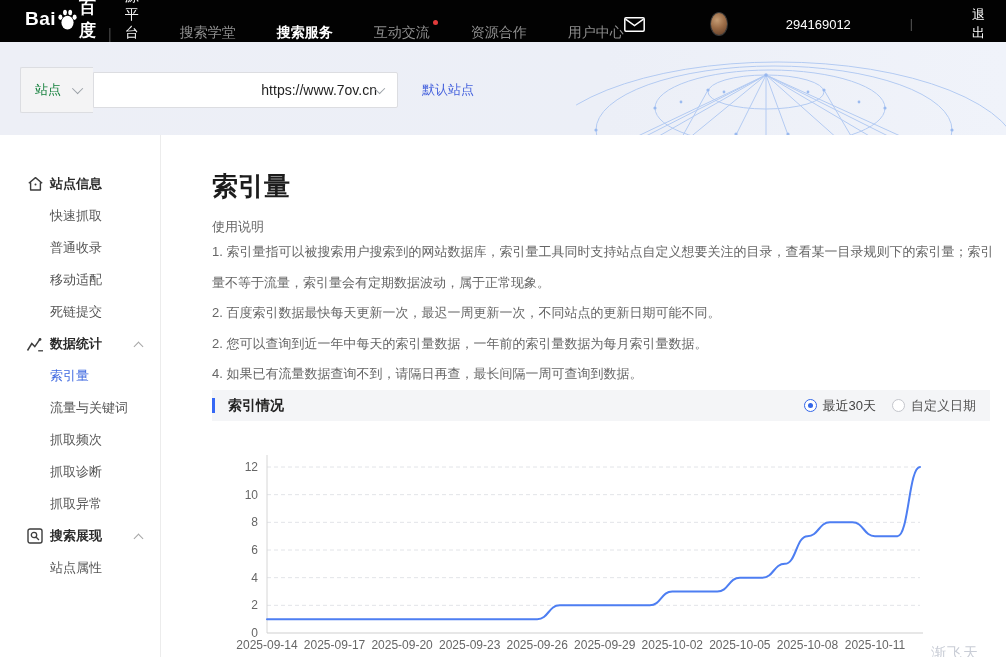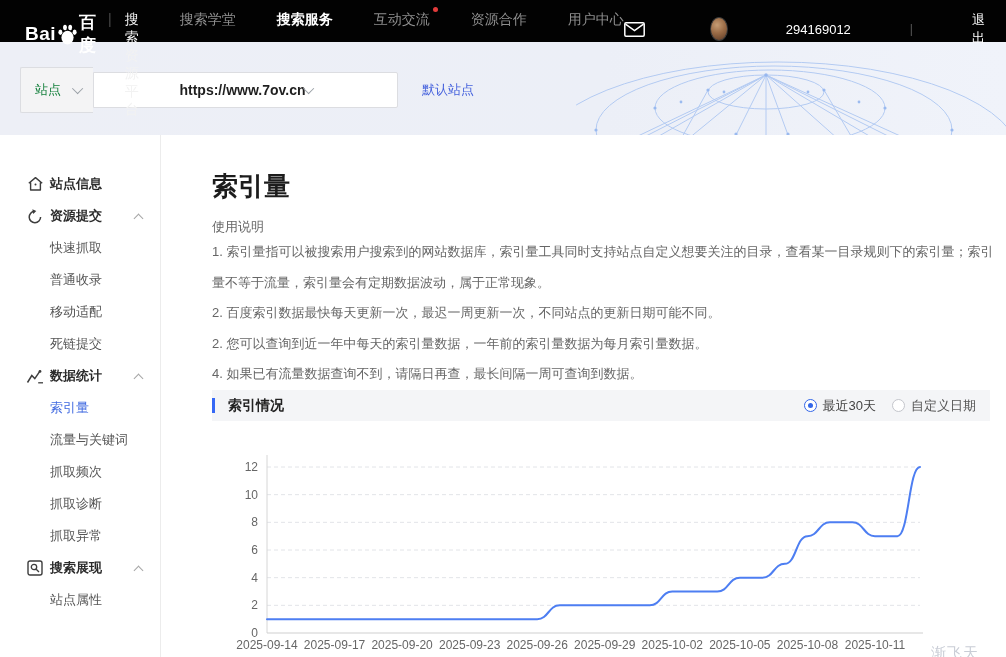--- a/index.html
+++ b/index.html
@@ -3,21 +3,21 @@
 <meta charset="utf-8">
 <style>
   * { margin:0; padding:0; box-sizing:border-box; }
   html,body { width:1006px; height:657px; }
   body {
     font-family:"Liberation Sans","DejaVu Sans",sans-serif;
     background:#fff; position:relative; overflow:hidden; color:#333;
   }
   
   .topnav { position:absolute; top:0; left:0; width:1006px; height:42px;
-    background:#020202; display:flex; align-items:flex-start; padding:11px 20px 0 25px; z-index:5; }
+    background:#020202; display:flex; align-items:flex-end; padding:11px 20px 0 25px; z-index:5; }
   .logo { display:flex; align-items:center; cursor:pointer; }
   .logo-bai { color:#fff; font-weight:bold; font-size:19px; letter-spacing:0.5px; }
   .paw { display:inline-block; margin:0 1px 0 1px; line-height:0; }
   .logo-cn { color:#fff; font-weight:bold; font-size:17px; }
   .nav-sep { color:#4a4a4a; margin:0 13px 0 12px; font-size:14px; }
   .nav-sep::before { content:"|"; }
   .nav-platform { color:#f2f2f2; font-size:14px; cursor:pointer; }
   .nav-items { display:flex; align-items:center; }
   .nav-item { font-size:14px; color:#8f8f8f; margin-left:41px; position:relative; cursor:pointer; white-space:nowrap; }
   .nav-item.active { color:#ffffff; font-weight:bold; }
@@ -34,21 +34,21 @@
   
   .banner { position:absolute; top:42px; left:0; width:1006px; height:93px;
     background:linear-gradient(90deg,#edeff6 0%,#eceff7 60%,#f0f3fa 100%); overflow:hidden; }
   .globe { position:absolute; right:0; top:0; line-height:0; }
   .sitebar { position:absolute; left:20px; top:30px; height:36px; display:flex; align-items:center; }
   .seg-site { height:46px; width:73px; background:#f4f4f5; border:1px solid #dcdde1; border-right:none;
     border-radius:2px 0 0 2px; display:flex; align-items:center; padding:0 10px 0 14px;
     font-size:13px; color:#15803d; cursor:pointer; justify-content:space-between; }
   .seg-url { height:36px; width:305px; background:#fff; border:1px solid #dcdde1; border-radius:0 2px 2px 0;
     display:flex; align-items:center; padding:0 12px 0 14px; font-size:14px; color:#1f1f1f;
-    cursor:pointer; justify-content:center;font-weight:bold; }
+    cursor:pointer; justify-content:flex-end; }
   .caret-down { width:8px; height:8px; border-left:1.5px solid #9aa0a6; border-bottom:1.5px solid #9aa0a6;
     transform:rotate(-45deg) translateY(-2px); display:inline-block; }
   .default-link { margin-left:24px; font-size:13px; color:#4662dd; cursor:pointer; }
   
   .sidebar { position:absolute; top:135px; left:0; width:161px; height:522px; background:#fff;
     border-right:1px solid #ececec; padding-top:33px; }
   .side-row { height:32px; display:flex; align-items:center; position:relative; cursor:pointer; }
   .side-row .sicon { position:absolute; left:25px; width:20px; text-align:center; line-height:0; }
   .side-row .slbl { margin-left:50px; font-size:13px; color:#555; }
   .side-row.section .slbl { font-weight:bold; color:#2b2b2b; }
@@ -172,28 +172,20 @@
 </div>
 
 <div class="sidebar" id="sidebar-list">
     <div class="side-row section">
       <span class="sicon"><svg width="17" height="16" viewBox="0 0 17 16">
           <path d="M1.8 7.2 L8.5 1.6 L15.2 7.2 M3.6 6.4 V14 H13.4 V6.4" fill="none" stroke="#3d3d3d" stroke-width="1.4" stroke-linejoin="round"></path>
           <circle cx="8.5" cy="8.6" r="1" fill="#3d3d3d"></circle>
         </svg></span>
       <span class="slbl">站点信息</span>
     </div>
-    <div class="side-row section">
-      <span class="sicon"><svg width="16" height="17" viewBox="0 0 16 17">
-          <path d="M13.6 9 A5.7 5.7 0 1 1 7.6 3.3" fill="none" stroke="#3d3d3d" stroke-width="1.5"></path>
-          <path d="M5.4 1.2 L9.3 3.1 L6.2 6 Z" fill="#3d3d3d"></path>
-        </svg></span>
-      <span class="slbl">资源提交</span>
-      <span class="chev-up"></span>
-    </div>
     <div class="side-row sub">
       <span class="slbl">快速抓取</span>
     </div>
     <div class="side-row sub">
       <span class="slbl">普通收录</span>
     </div>
     <div class="side-row sub">
       <span class="slbl">移动适配</span>
     </div>
     <div class="side-row sub">

